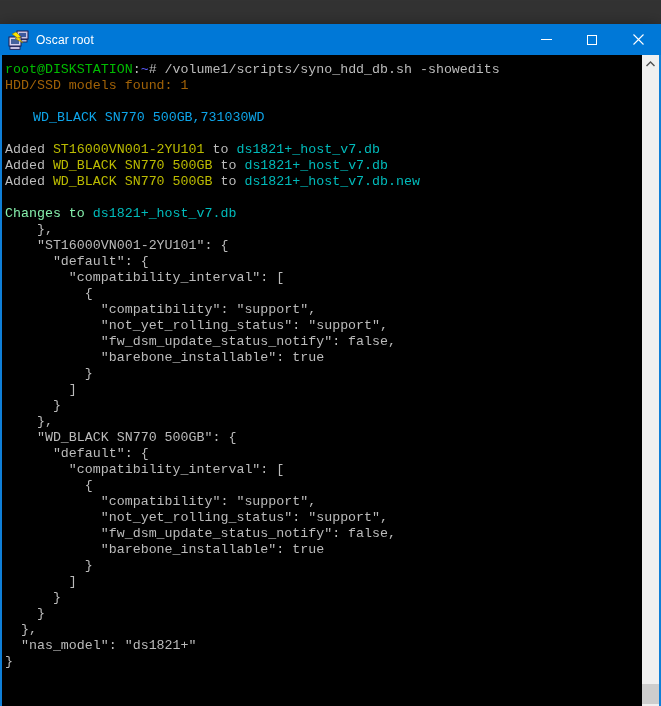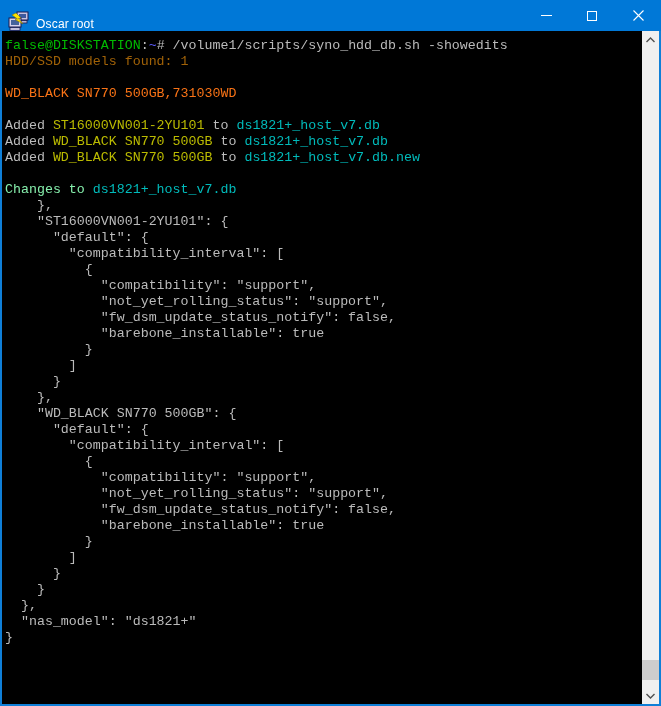--- a/index.html
+++ b/index.html
@@ -6,21 +6,21 @@
   html, body { background: #333; }
   .window {
     width: 661px; height: 706px;
     position: relative;
     font-family: "Liberation Sans", sans-serif;
     box-shadow: 0 4px 18px rgba(0,0,0,.5);
   }
   
   .titlebar {
     height: 31px; background: #0078d7;
-    display: flex; align-items: flex-end;
+    display: flex; align-items: center; margin-top: 24px;
   }
   .title-icon { margin: 0 6px 0 8px; width: 22px; height: 20px; flex: 0 0 auto; }
   .title-text { color: #ffffff; font-size: 12px; letter-spacing: .2px; }
   .caption-buttons { margin-left: auto; display: flex; height: 31px; }
   .cap-btn {
     width: 46px; height: 31px; border: 0; background: transparent;
     display: flex; align-items: center; justify-content: center; cursor: default;
   }
   .glyph-min { width: 11px; height: 1px; background: #fff; display: block; }
   .glyph-max { width: 10px; height: 10px; border: 1px solid #fff; display: block; }
@@ -88,24 +88,24 @@
       <button class="cap-btn">
         <svg class="glyph-close" viewBox="0 0 11 11">
           <path d="M0.5 0.5 L10.5 10.5 M10.5 0.5 L0.5 10.5" stroke="#ffffff" stroke-width="1.1"></path>
         </svg>
       </button>
     </div>
   </div>
 
   <div class="client">
     <div class="terminal" id="terminal-screen">
-        <div class="tline"><span style="color: rgb(0, 187, 0);">false@DISKSTATION</span><span style="color: rgb(187, 187, 187);">:</span><span style="color: rgb(92, 92, 255);">~</span><span style="color: rgb(187, 187, 187); text-align: right;"># /volume1/scripts/syno_hdd_db.sh -showedits</span></div>
+        <div class="tline"><span style="color: rgb(0, 187, 0);">root@DISKSTATION</span><span style="color: rgb(187, 187, 187);">:</span><span style="color: rgb(92, 92, 255);">~</span><span style="color: rgb(187, 187, 187); text-align: right;"># /volume1/scripts/syno_hdd_db.sh -showedits</span></div>
         <div class="tline"><span style="color: #a16207;">HDD/SSD models found: 1</span></div>
         <div class="tline"></div>
-        <div class="tline"><span style="color: #f97316;">WD_BLACK SN770 500GB,731030WD</span></div>
+        <div class="tline"><span style="color: #0ea5e9; margin-left: 28px;">WD_BLACK SN770 500GB,731030WD</span></div>
         <div class="tline"></div>
         <div class="tline"><span style="color: rgb(187, 187, 187);">Added </span><span style="color: rgb(187, 187, 0);">ST16000VN001-2YU101</span><span style="color: rgb(187, 187, 187);"> to </span><span style="color: rgb(0, 187, 187);">ds1821+_host_v7.db</span></div>
         <div class="tline"><span style="color: rgb(187, 187, 187);">Added </span><span style="color: rgb(187, 187, 0);">WD_BLACK SN770 500GB</span><span style="color: rgb(187, 187, 187);"> to </span><span style="color: rgb(0, 187, 187);">ds1821+_host_v7.db</span></div>
         <div class="tline"><span style="color: rgb(187, 187, 187);">Added </span><span style="color: rgb(187, 187, 0);">WD_BLACK SN770 500GB</span><span style="color: rgb(187, 187, 187);"> to </span><span style="color: rgb(0, 187, 187);">ds1821+_host_v7.db.new</span></div>
         <div class="tline"></div>
         <div class="tline"><span style="color: #86efac;">Changes to </span><span style="color: rgb(0, 187, 187);">ds1821+_host_v7.db</span></div>
         <div class="tline"><span style="color: rgb(187, 187, 187);">    },</span></div>
         <div class="tline"><span style="color: rgb(187, 187, 187);">    "ST16000VN001-2YU101": {</span></div>
         <div class="tline"><span style="color: rgb(187, 187, 187);">      "default": {</span></div>
         <div class="tline"><span style="color: rgb(187, 187, 187);">        "compatibility_interval": [</span></div>

